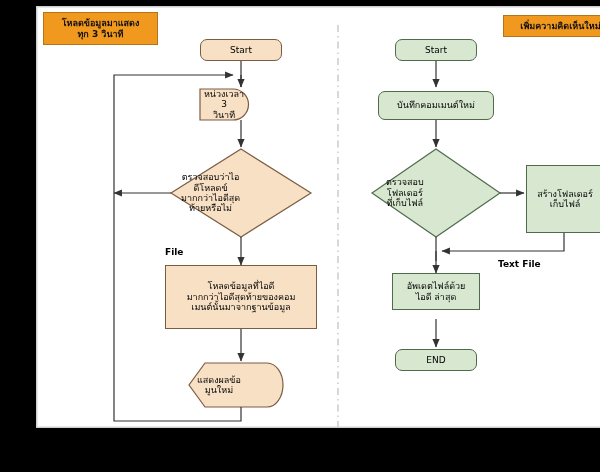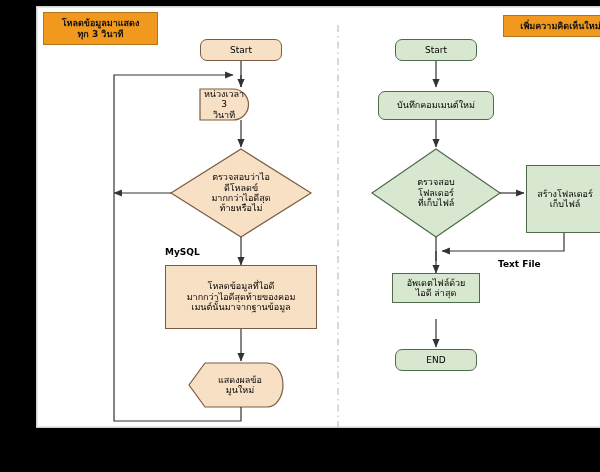--- a/index.html
+++ b/index.html
@@ -27,21 +27,21 @@
 
   
   .pill{position:absolute;background:#f0991e;border:1px solid #b3751a;
         display:flex;align-items:center;justify-content:center;text-align:center;
         font-size:9px;font-weight:bold;color:#111;line-height:1.2;}
 
   .plain-label{position:absolute;font-size:9px;font-weight:bold;color:#000;
                white-space:nowrap;}
 
   
-  .shp{position:absolute;display:flex;align-items:center;justify-content:center;
+  .shp{position:absolute;display:flex;align-items:center;
        text-align:center;font-size:9px;line-height:1.15;color:#000;
        pointer-events:none;}
 
   #watermark{position:absolute;right:4px;bottom:3px;color:#fff;
              font-family:"DejaVu Sans Mono","Liberation Mono",monospace;
              font-size:11px;letter-spacing:0px;white-space:nowrap;}
 </style>
 </head>
 <body>
 
@@ -122,21 +122,21 @@
 
       <div class="shp" style="left:144px;top:152px;width:120px;height:68px;">
         <div>
           <div>ตรวจสอบว่าไอ</div>
           <div>ดีโหลดข์</div>
           <div>มากกว่าไอดีสุด</div>
           <div>ท้ายหรือไม่</div>
         </div>
       </div>
 
-      <div class="plain-label" style="left:128px;top:240px;">MySQL</div>
+      <div class="plain-label" style="left:128px;top:240px;">File</div>
 
       <div class="node pk pk-rect" style="left:128px;top:258px;width:152px;height:64px;">
         <div>
           <div>โหลดข้อมูลที่ไอดี</div>
           <div>มากกว่าไอดีสุดท้ายของคอม</div>
           <div>เมนต์นั้นมาจากฐานข้อมูล</div>
         </div>
       </div>
 
       <div class="shp" style="left:160px;top:358px;width:86px;height:40px;">
@@ -164,21 +164,21 @@
 
       <div class="node gr" style="left:489px;top:158px;width:78px;height:68px;">
         <div>
           <div>สร้างโฟลเดอร์</div>
           <div>เก็บไฟล์</div>
         </div>
       </div>
 
       <div class="plain-label" style="left:461px;top:252px;">Text File</div>
 
-      <div class="node gr" style="left:355px;top:266px;width:88px;height:30px;justify-content:center;">
+      <div class="node gr" style="left:355px;top:266px;width:88px;height:37px;justify-content:center;">
         <div>
           <div>อัพเดตไฟล์ด้วย</div>
           <div>ไอดี ล่าสุด</div>
         </div>
       </div>
 
       <div class="node gr gr-term" style="left:358px;top:342px;width:82px;height:22px;">
         <span>END</span>
       </div>
 

